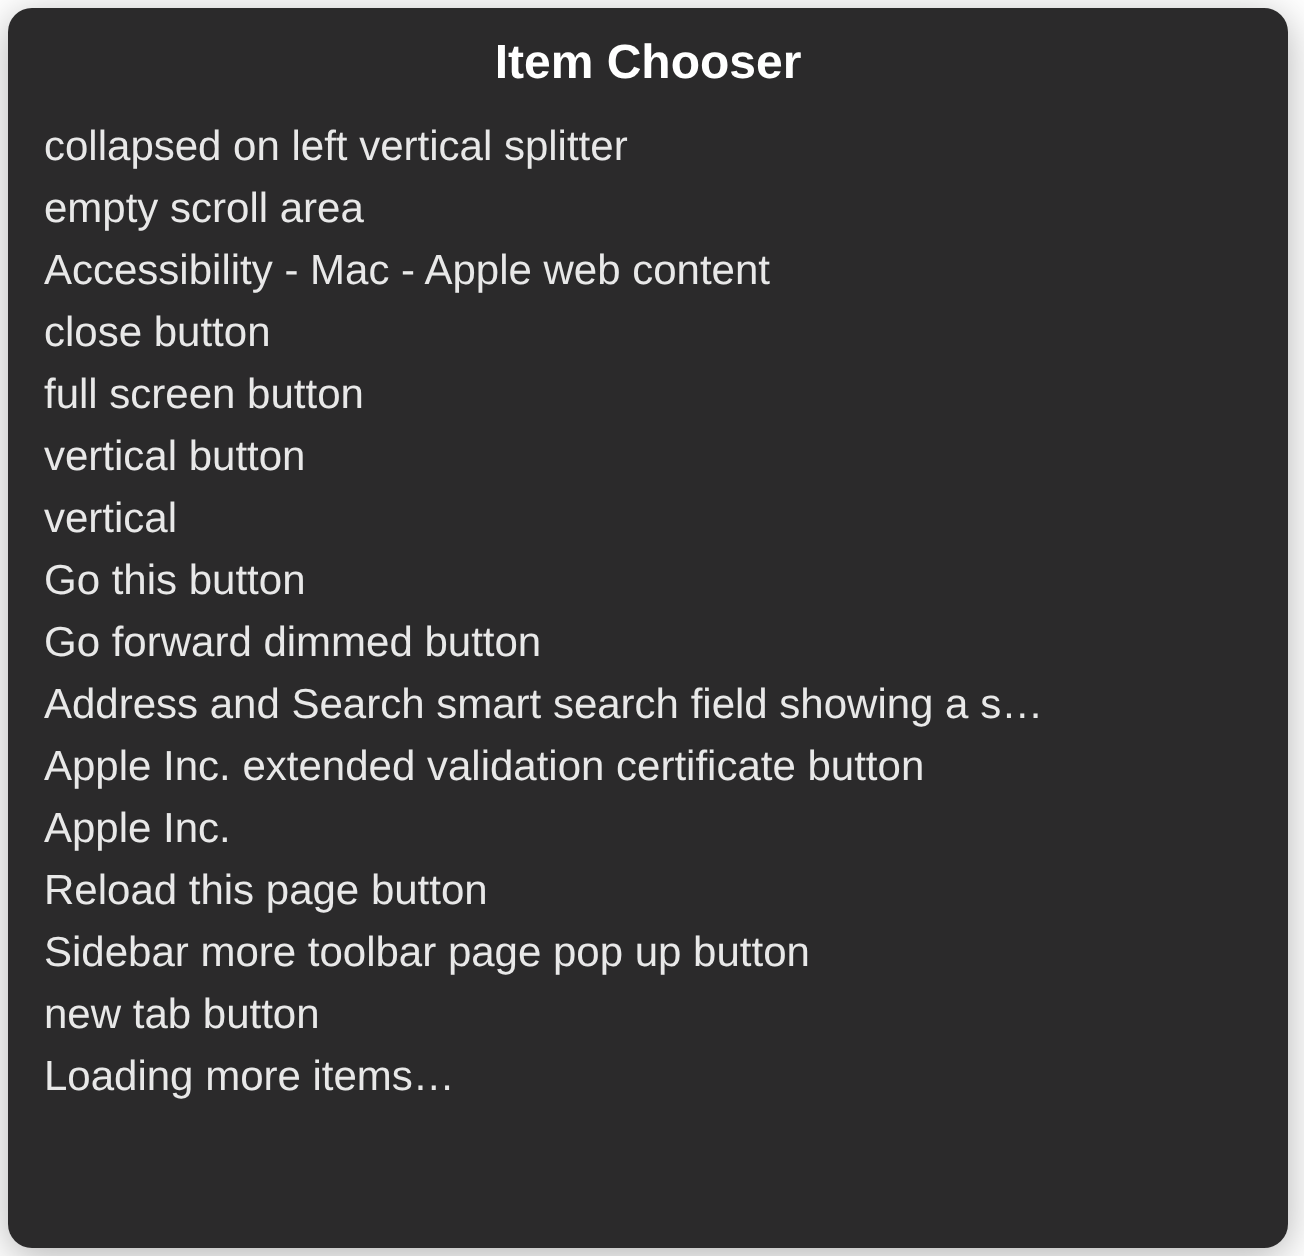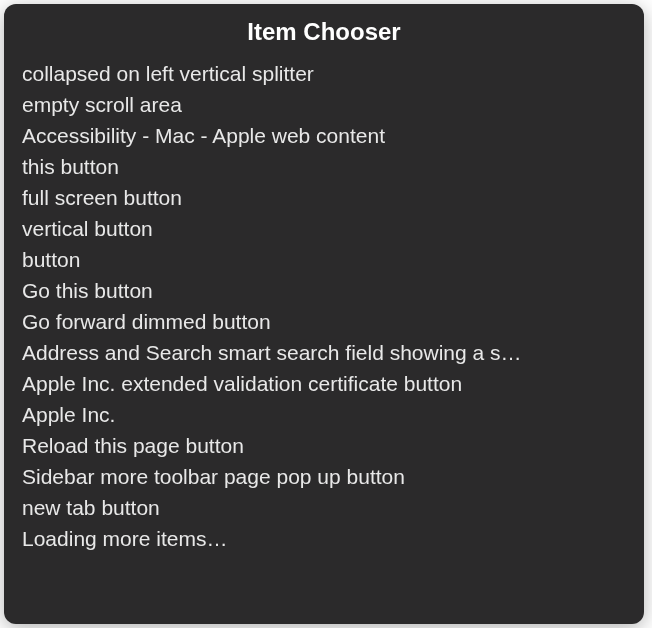--- a/index.html
+++ b/index.html
@@ -52,24 +52,24 @@
   </style>
 </head>
 <body>
 
 <div class="panel">
   <div class="title">Item Chooser</div>
   <div class="list">
       <div class="list-item">collapsed on left vertical splitter</div>
       <div class="list-item">empty scroll area</div>
       <div class="list-item">Accessibility - Mac - Apple web content</div>
-      <div class="list-item">this button</div>
+      <div class="list-item">close button</div>
       <div class="list-item">full screen button</div>
       <div class="list-item">vertical button</div>
-      <div class="list-item">button</div>
+      <div class="list-item">vertical</div>
       <div class="list-item">Go this button</div>
       <div class="list-item">Go forward dimmed button</div>
       <div class="list-item">Address and Search smart search field showing a s…</div>
       <div class="list-item">Apple Inc. extended validation certificate button</div>
       <div class="list-item">Apple Inc.</div>
       <div class="list-item">Reload this page button</div>
       <div class="list-item">Sidebar more toolbar page pop up button</div>
       <div class="list-item">new tab button</div>
       <div class="list-item">Loading more items…</div>
     </div>

